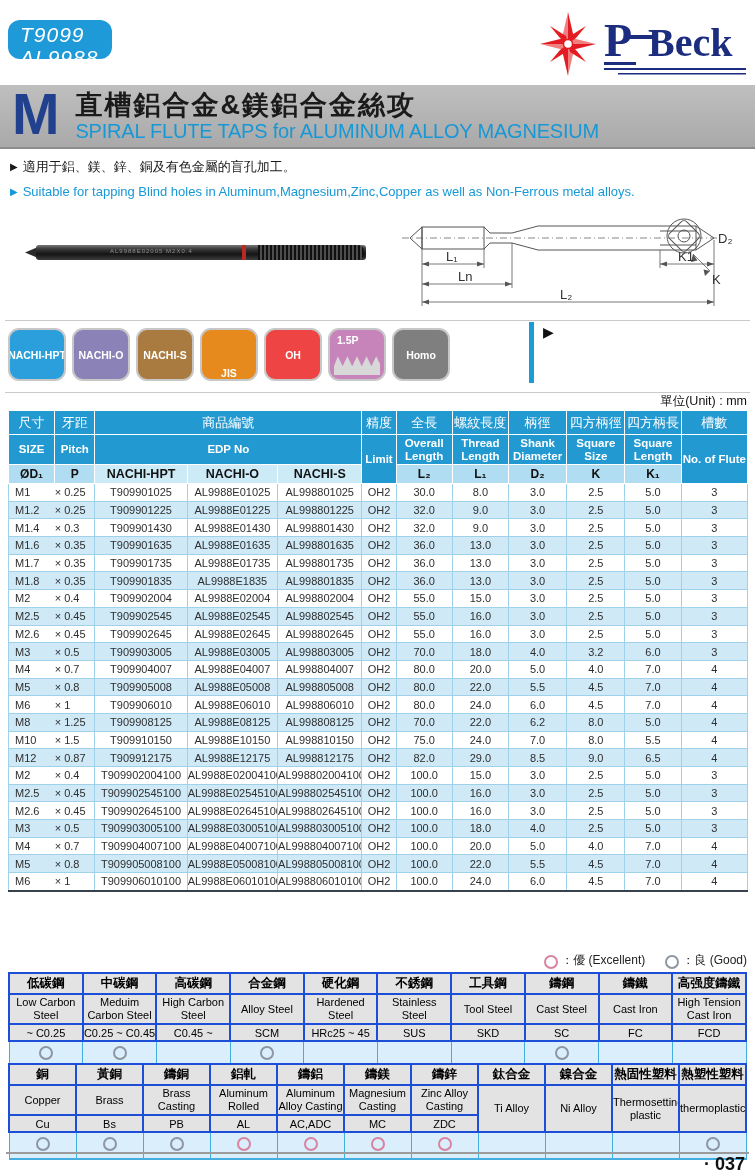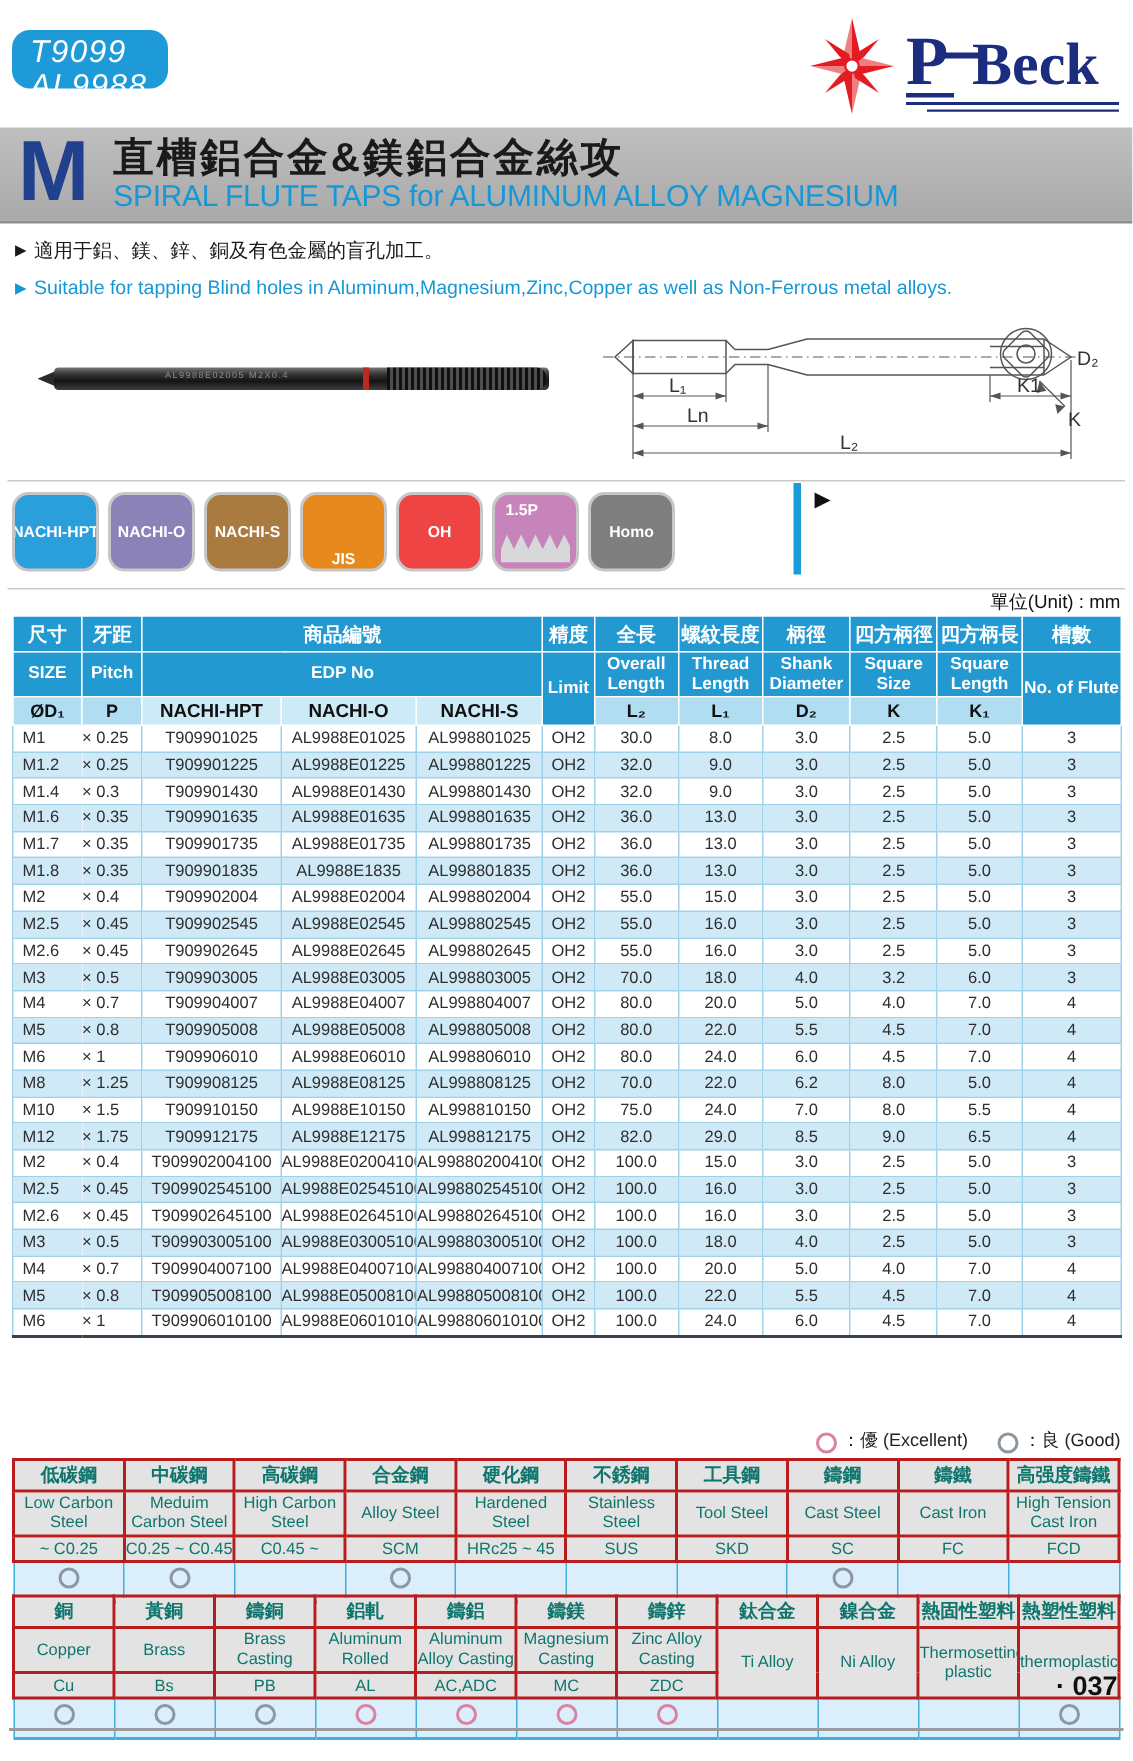--- a/index.html
+++ b/index.html
@@ -46,46 +46,46 @@
   .badge-label{color:#fff;font-weight:bold;font-size:10.5px;white-space:nowrap;}
   .badge-label.tl{position:absolute;left:7px;top:4px;}
   .thread{position:absolute;left:4px;bottom:4px;width:46px;height:22px;}
   .vbar{position:absolute;left:529px;top:322px;width:5px;height:61px;background:#1a9cd9;}
   .varrow{position:absolute;left:543px;top:324px;font-size:14px;color:#111;}
   .unit-note{position:absolute;right:8px;top:393px;font-size:12.5px;color:#111;}
   
   .spec{position:absolute;left:8px;top:410px;width:740px;border-collapse:collapse;table-layout:fixed;
     border:1px solid #47525e;border-bottom:2px solid #37424e;}
   .spec th{border:1px solid #fff;padding:0;}
-  .spec th.hblue{background:#2399d2;color:#fff;font-weight:bold;}
+  .spec th.hblue{background:#2399d2;color:#fff;font-weight:normal;}
   .spec th.r1{font-size:13px;height:23px;}
   .spec th.r2{font-size:11.5px;height:29px;font-weight:bold;line-height:13px;}
   .spec th.hlight{background:#b0ddf2;color:#111;font-size:12px;height:18px;font-weight:bold;}
   .spec th.hnachi{background:#cdeaf7;color:#111;font-size:12.5px;height:18px;font-weight:bold;}
   .spec td{border:1px solid #9fd2ea;font-size:11px;color:#2e2e2e;text-align:center;
     padding:1px 0;height:14.7px;overflow:hidden;white-space:nowrap;}
   .spec tr.alt td{background:#cfe9f7;}
   .spec td.size-cell{border-right:none;text-align:left;padding-left:6px;}
   .spec td.pitch-cell{border-left:none;text-align:left;padding-left:0;}
   
   .legend{position:absolute;right:8px;top:952px;display:flex;gap:20px;align-items:center;font-size:12px;color:#222;}
   .legend .item{display:flex;align-items:flex-end;gap:3px;}
   .circ{display:inline-block;width:10px;height:10px;border-radius:50%;border:2px solid #8d96a2;}
   .circ.excellent{border-color:#d9839f;}
   .mat{position:absolute;left:8px;width:739px;border-collapse:collapse;table-layout:fixed;}
   .mat1{top:972px;} .mat2{top:1063px;}
-  .mat th{background:#e3e3e3;border:2px solid #b91c1c;color:#0f766e;padding:1px 0;overflow:hidden;}
+  .mat th{background:#e3e3e3;border:2px solid #1d4ed8;color:#000000;padding:1px 0;overflow:hidden;}
   .mat th.zh{font-size:12.5px;height:15px;font-weight:bold;}
   .mat th.en{font-weight:normal;font-size:11px;height:26px;line-height:13px;}
   .mat th.code{font-weight:normal;font-size:11px;height:13px;}
   .mat td.rate{background:#daeefb;border:1px solid #43aede;border-top:2px solid #43aede;
     border-bottom:2px solid #43aede;height:23px;text-align:center;}
   
   .foot-rule{position:absolute;left:6px;right:6px;top:1152px;border-top:2px solid #9b9b9b;}
-  .page-num{position:absolute;right:10px;top:1114px;font-size:18px;font-weight:bold;color:#111;}
+  .page-num{position:absolute;right:10px;top:1154px;font-size:18px;font-weight:bold;color:#111;}
 </style>
 </head>
 <body>
 
 <div class="model-box">
   <div>T9099</div>
   <div>AL9988</div>
 </div>
 
 <svg class="logo" viewBox="0 0 212 74">
@@ -478,21 +478,21 @@
         <td>OH2</td>
         <td>75.0</td>
         <td>24.0</td>
         <td>7.0</td>
         <td>8.0</td>
         <td>5.5</td>
         <td>4</td>
       </tr>
       <tr class="alt">
         <td class="size-cell">M12</td>
-        <td class="pitch-cell">× 1.75</td>
+        <td class="pitch-cell">× 0.87</td>
         <td>T909912175</td>
         <td>AL9988E12175</td>
         <td>AL998812175</td>
         <td>OH2</td>
         <td>82.0</td>
         <td>29.0</td>
         <td>8.5</td>
         <td>9.0</td>
         <td>6.5</td>
         <td>4</td>

